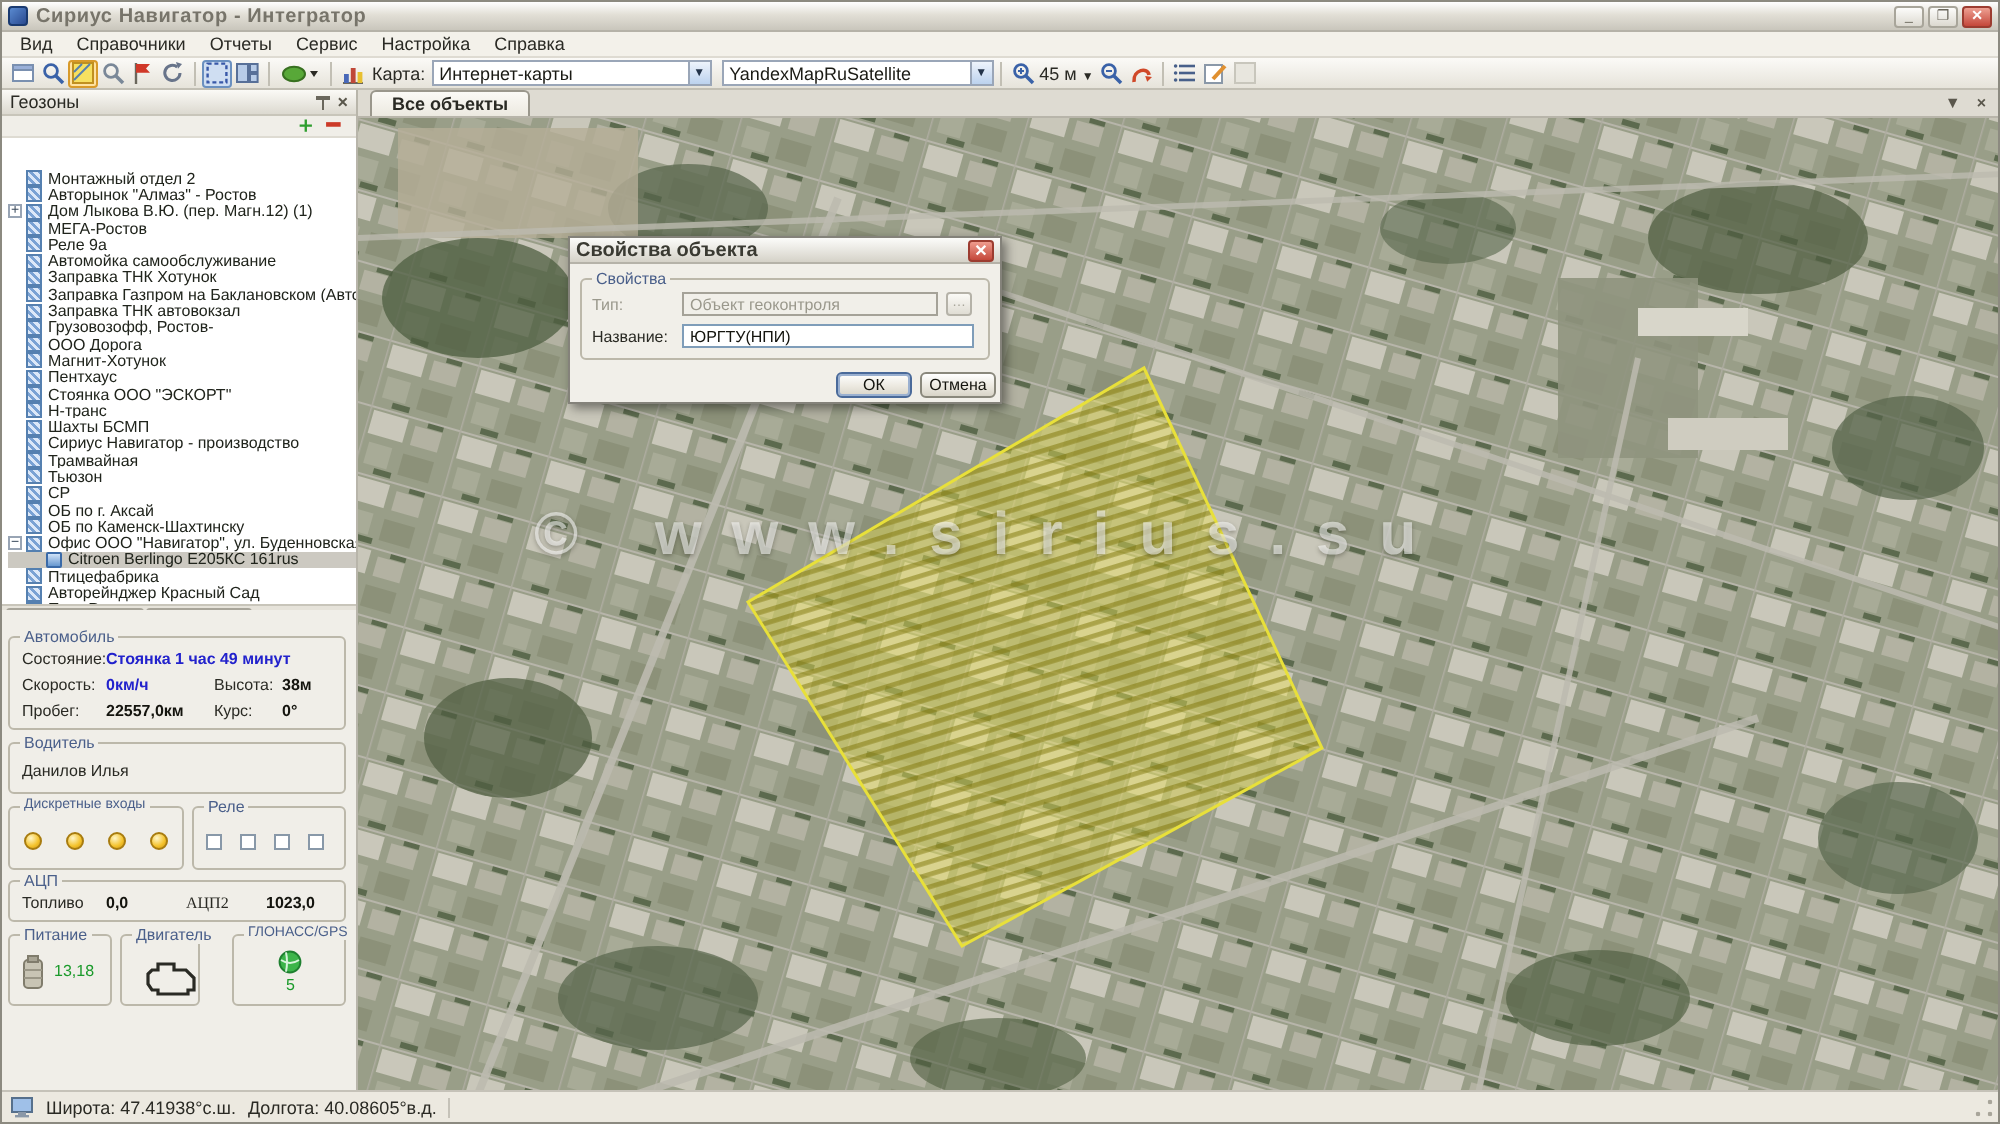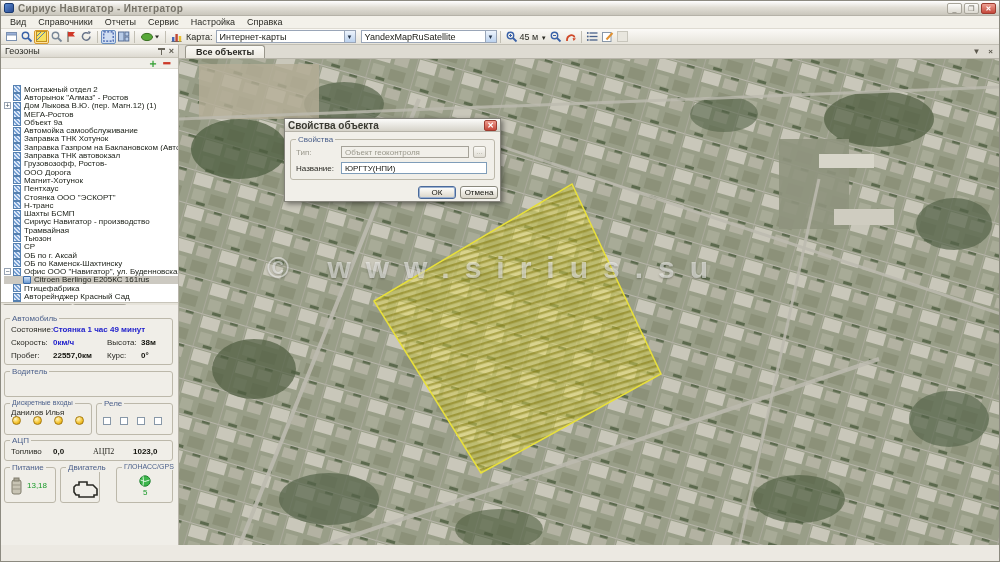--- a/index.html
+++ b/index.html
@@ -326,21 +326,21 @@
           <span class="tl">Дом Лыкова В.Ю. (пер. Магн.12) (1)</span>
         </div>
         <div class="tree-row">
           <span class="expander none"></span>
           <span class="ti ti-geo"></span>
           <span class="tl">МЕГА-Ростов</span>
         </div>
         <div class="tree-row">
           <span class="expander none"></span>
           <span class="ti ti-geo"></span>
-          <span class="tl">Объект 9а</span>
+          <span class="tl">Реле 9а</span>
         </div>
         <div class="tree-row">
           <span class="expander none"></span>
           <span class="ti ti-geo"></span>
           <span class="tl">Автомойка самообслуживание</span>
         </div>
         <div class="tree-row">
           <span class="expander none"></span>
           <span class="ti ti-geo"></span>
           <span class="tl">Заправка ТНК Хотунок</span>
@@ -482,21 +482,21 @@
         <span class="irow" style="left:102px; top:19px;">Высота:</span>
         <span class="irow ival-b" style="left:136px; top:19px;">38м</span>
         <span class="irow" style="left:6px; top:32px;">Пробег:</span>
         <span class="irow ival-b" style="left:48px; top:32px;">22557,0км</span>
         <span class="irow" style="left:102px; top:32px;">Курс:</span>
         <span class="irow ival-b" style="left:136px; top:32px;">0°</span>
       </div>
 
       <div class="grp" style="left:3px; top:66px; width:169px; height:26px;">
         <span class="glabel">Водитель</span>
-        <span class="irow" style="left:6px; top:9px;margin-top:27px;">Данилов Илья</span>
+        <span class="irow" style="left:6px; top:9px;">Данилов Илья</span>
       </div>
 
       <div class="grp" style="left:3px; top:98px; width:88px; height:32px;">
         <span class="glabel" style="font-size:7px">Дискретные входы</span>
         <span class="ledrow" style="left:7px; top:12px;">
           <span class="led"></span>
           <span class="led"></span>
           <span class="led"></span>
           <span class="led"></span>
         </span>
@@ -613,14 +613,25 @@
       <span class="drow" style="left:5px; top:8px; color:#9a988c;">Тип:</span>
       <span class="dfield disabled" style="left:50px; top:6px; width:128px;">Объект геоконтроля</span>
       <span class="dmore" style="left:182px; top:6px;">…</span>
       <span class="drow" style="left:5px; top:24px; color:#2a2a24;">Название:</span>
       <span class="dfield edit" style="left:50px; top:22px; width:146px;">ЮРГТУ(НПИ)</span>
     </div>
     <div class="dbtn default" style="left:133px; top:67px; width:38px;">ОК</div>
     <div class="dbtn" style="left:175px; top:67px; width:38px;">Отмена</div>
   </div>
 
+  <div class="statusbar">
+    <svg width="12" height="11">
+      <rect x="1" y="1" width="10" height="7" fill="#9fc0e8" stroke="#56708c"></rect>
+      <rect x="4" y="8" width="4" height="1.5" fill="#8a98a8"></rect>
+      <rect x="2.5" y="9.5" width="7" height="1.2" fill="#8a98a8"></rect>
+    </svg>
+    <span class="sb-text">Широта: 47.41938°с.ш.</span>
+    <span class="sb-text">Долгота: 40.08605°в.д.</span>
+    <span class="sb-sep"></span>
+    <div class="grip"></div>
+  </div>
 
 </div>
 
 </body></html>

